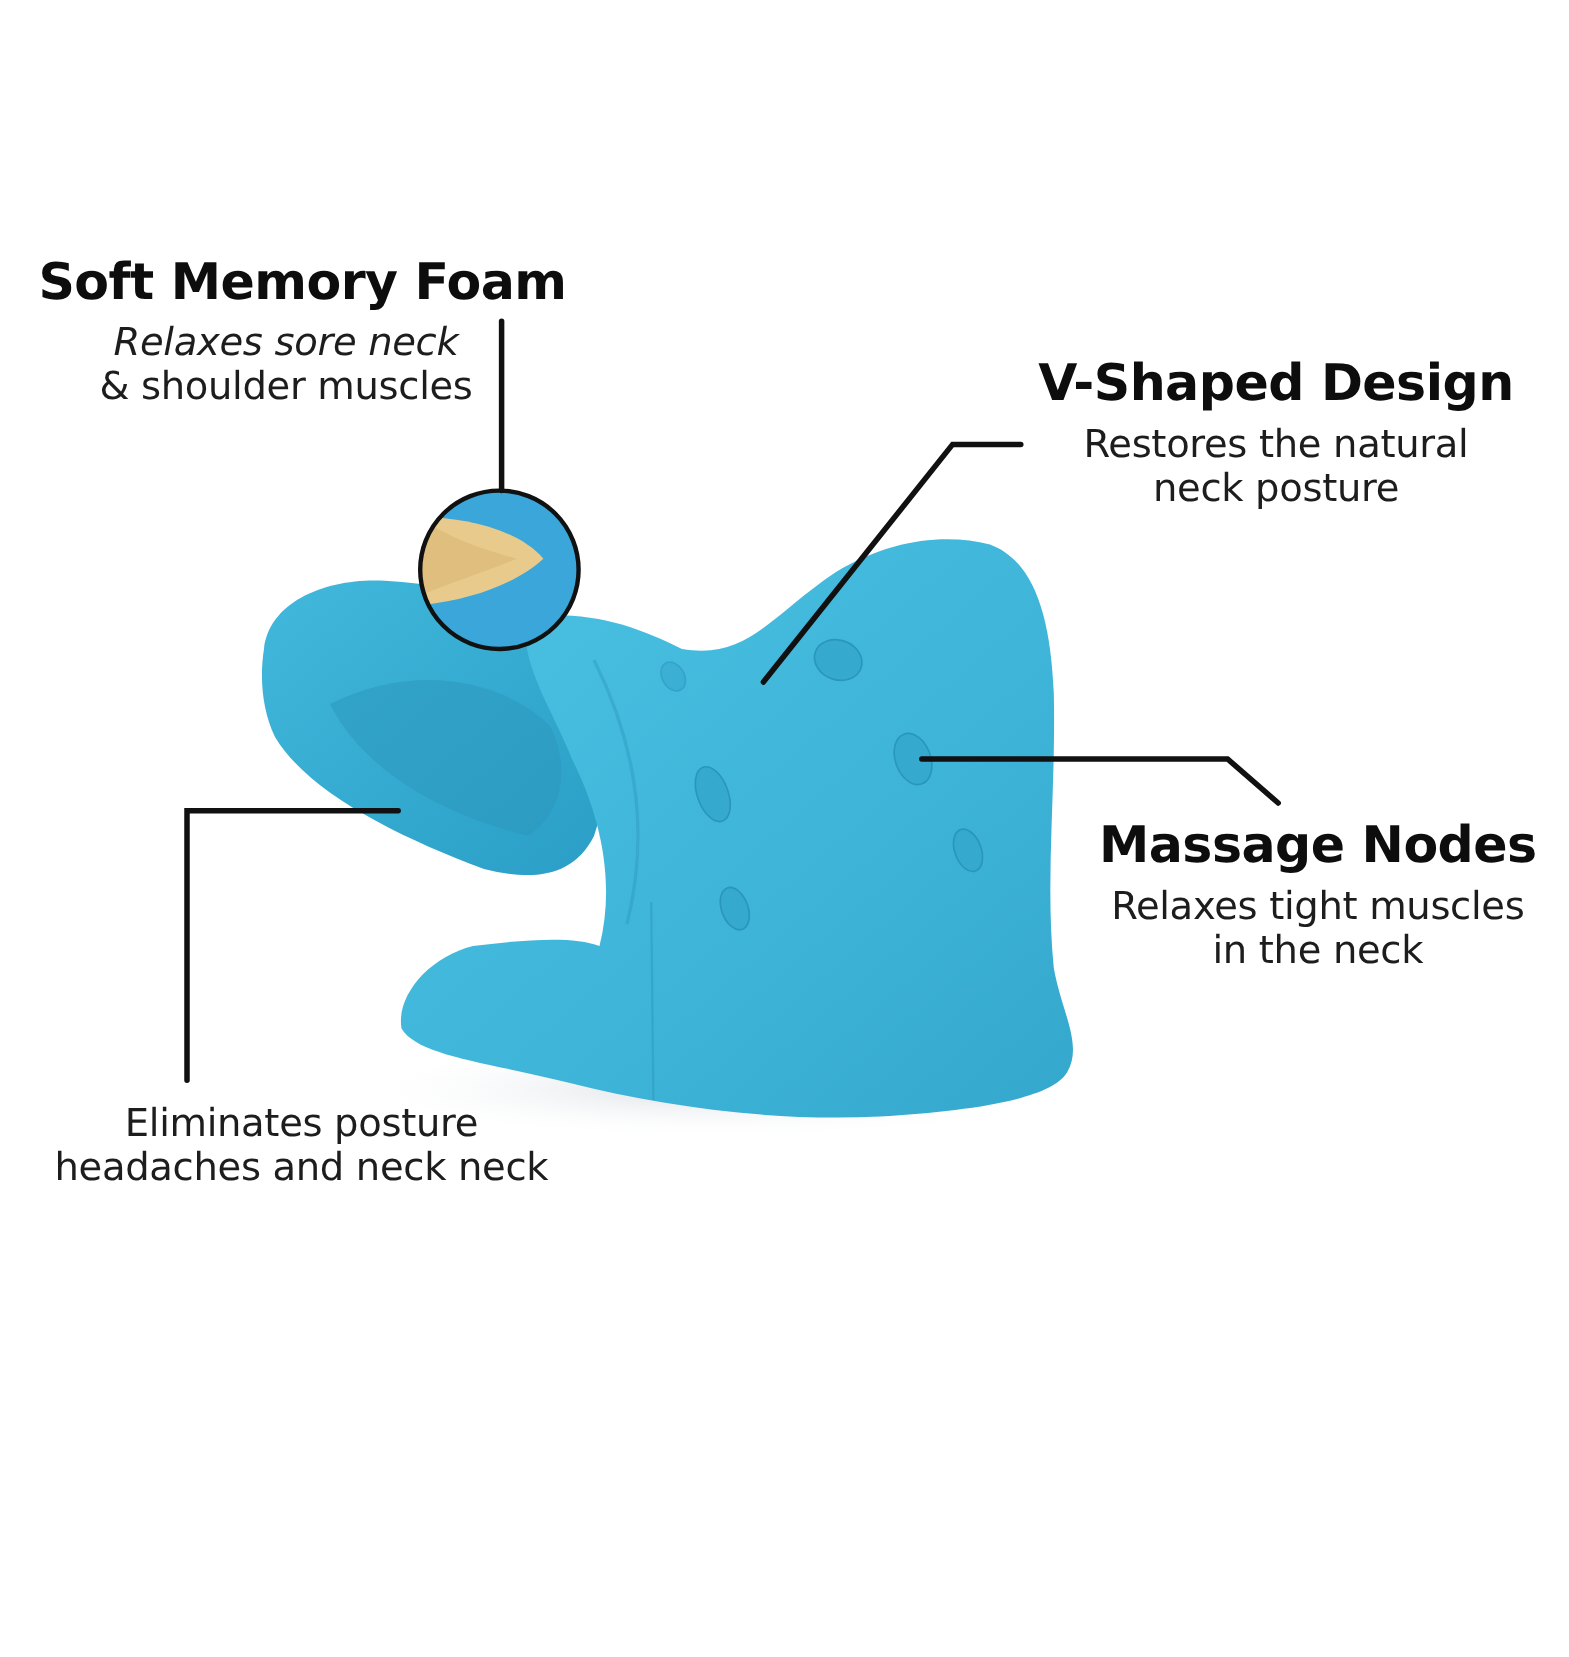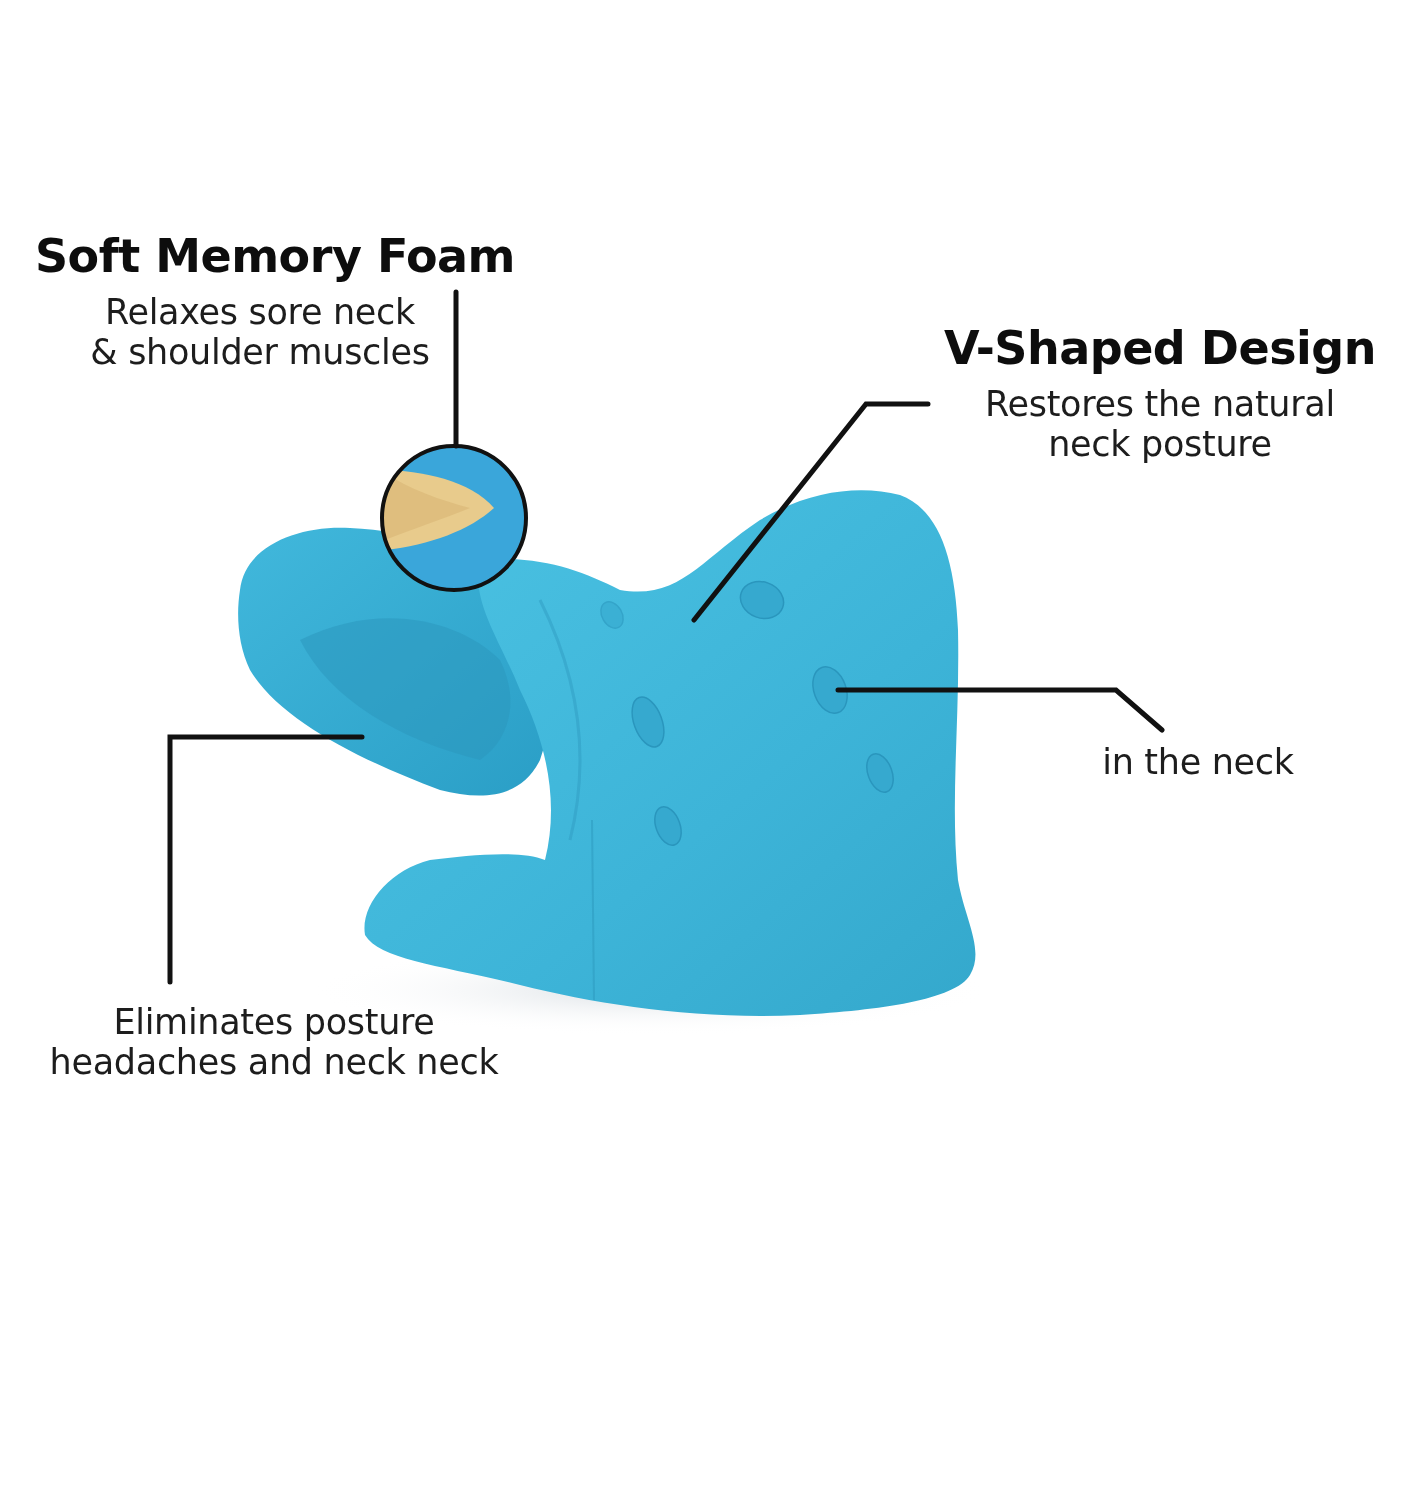--- a/index.html
+++ b/index.html
@@ -66,31 +66,33 @@
     <g stroke="#111" stroke-width="5" fill="none" stroke-linecap="round">
       <path d="M456 292 L 456 446"></path>
       <path d="M928 404 L 866 404 L 694 620"></path>
       <path d="M838 690 L 1116 690 L 1162 730"></path>
       <path d="M362 737 L 170 737 L 170 982"></path>
     </g>
   </svg>
 
   <div class="callout" style="left:10px; top:230px; width:530px;">
     <div class="title">Soft Memory Foam</div>
-    <div class="desc" style="margin-top:10px; width:500px;">Relaxes sore neck</div>
+    <div class="desc" style="margin-top:10px; width:500px;font-style:italic;">Relaxes sore neck</div>
     <div class="desc" style="width:500px;">&amp; shoulder muscles</div>
   </div>
 
   <div class="callout" style="left:925px; top:322px; width:470px;">
     <div class="title">V-Shaped Design</div>
     <div class="desc" style="margin-top:10px;">Restores the natural</div>
     <div class="desc">neck posture</div>
   </div>
 
   <div class="callout" style="left:975px; top:742px; width:446px;">
+    <div class="title">Massage Nodes</div>
+    <div class="desc" style="margin-top:10px;">Relaxes tight muscles</div>
     <div class="desc">in the neck</div>
   </div>
 
   <div class="callout" style="left:14px; top:992px; width:520px;">
     <div class="desc" style="margin-top:10px;">Eliminates posture</div>
     <div class="desc">headaches and neck neck</div>
   </div>
 
 </div>
 

